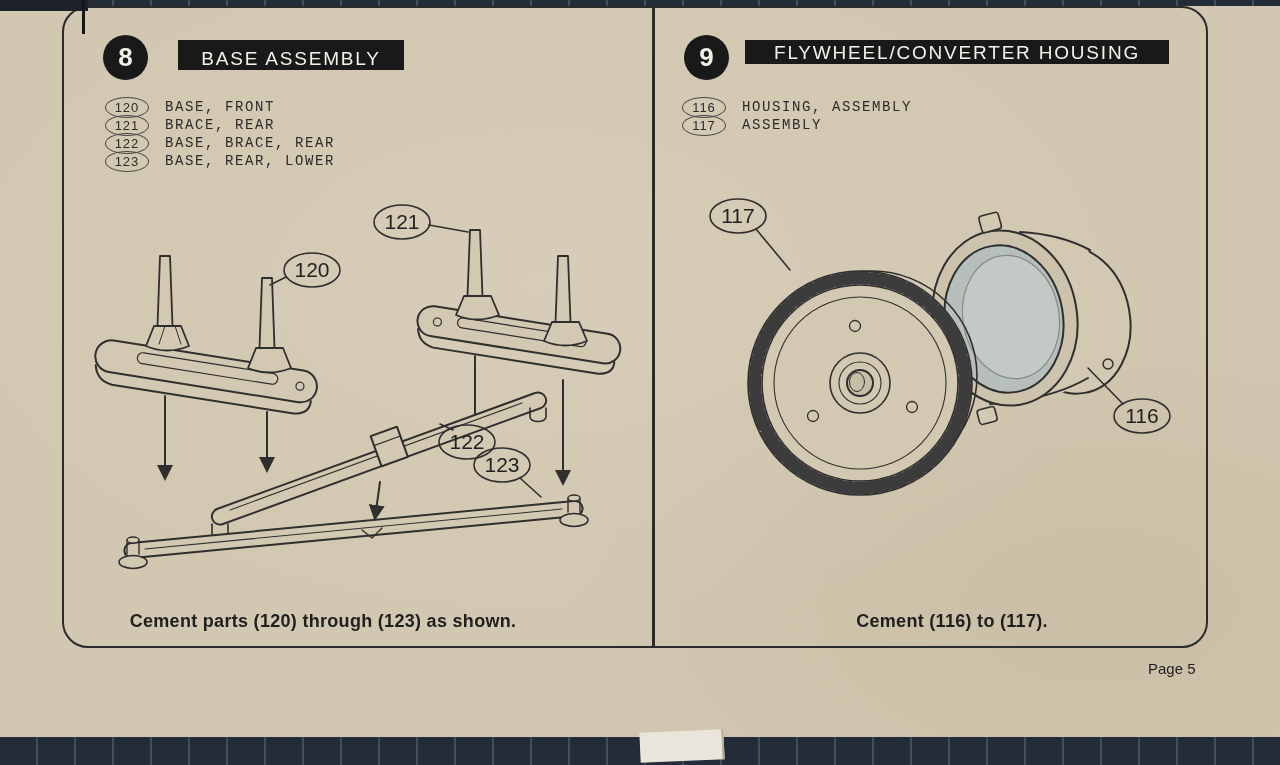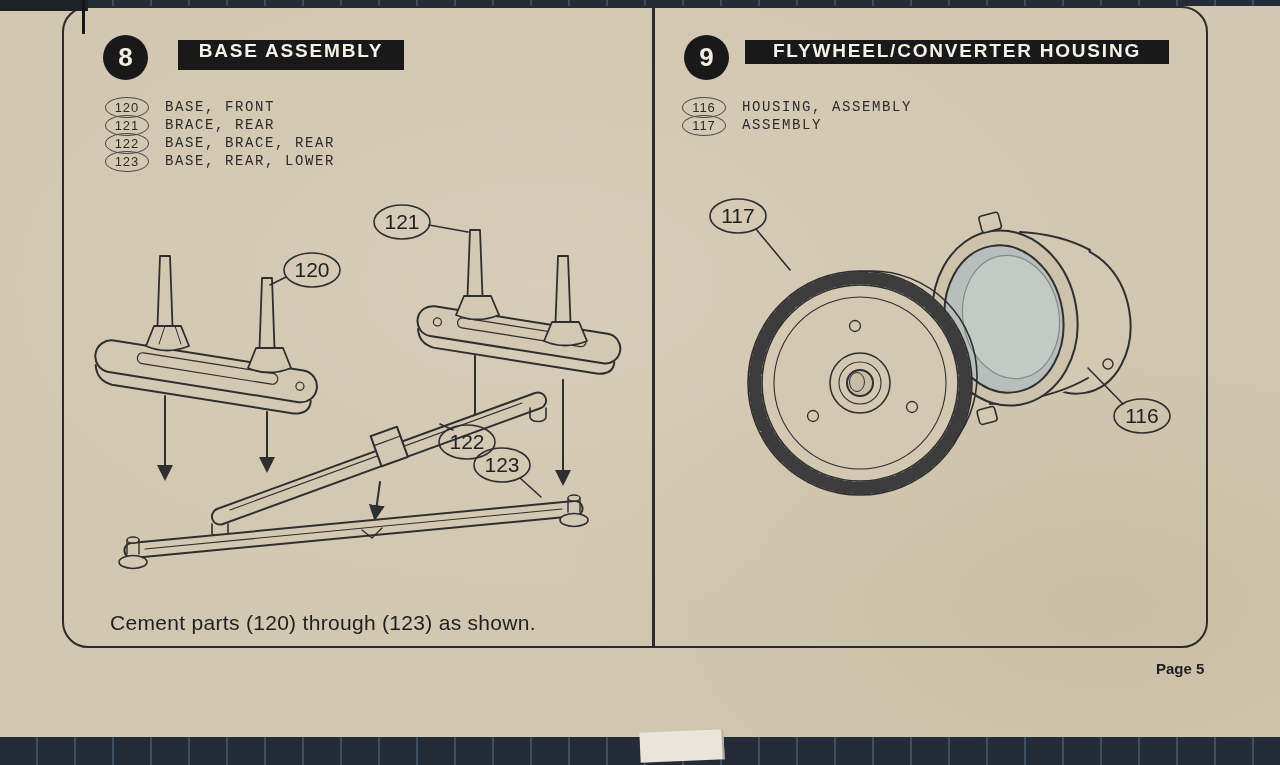--- a/index.html
+++ b/index.html
@@ -22,31 +22,31 @@
   .sheet-sliver{position:absolute;left:640px;top:731px;width:82px;height:30px;background:#e9e5da;
                 transform:rotate(-2.5deg);border-right:2px solid #b3ab99;}
 
   
   .frame{position:absolute;left:62px;top:0;width:1142px;height:638px;
          border:2.5px solid #2b2b2b;border-radius:26px;}
   .divider{position:absolute;left:588px;top:0;width:2.5px;height:100%;background:#2b2b2b;}
 
   .badge{position:absolute;width:45px;height:45px;border-radius:50%;background:#191919;
          color:#f2efe6;font-size:26px;font-weight:700;display:flex;align-items:center;justify-content:center;}
-  .titlebar{position:absolute;background:#191919;color:#f5f2ea;font-weight:700;font-size:19px;
-            letter-spacing:1.8px;display:flex;align-items:flex-start;justify-content:center;}
+  .titlebar{position:absolute;background:#191919;color:#f5f2ea;font-weight:400;font-size:19px;
+            letter-spacing:1.8px;display:flex;align-items:flex-end;justify-content:center;}
 
   .plist{position:absolute;}
   .prow{display:flex;align-items:center;height:18px;overflow:visible;}
   .pnum{display:inline-block;min-width:28px;text-align:center;border:1.5px solid #4a4a4a;border-radius:50%;
         padding:2px 7px;font-size:13px;letter-spacing:1px;color:#2b2b2b;margin-right:16px;background:transparent;}
   .pname{font-size:14px;letter-spacing:1.6px;color:#2b2b2b;white-space:nowrap;font-family:Liberation Mono, monospace;}
 
-  .caption{position:absolute;font-size:21px;font-weight:400;letter-spacing:.3px;color:#1f1f1f;text-align:center;}
-  .pageno{position:absolute;font-size:15px;font-weight:700;color:#1f1f1f;margin-left:8px;}
+  .caption{position:absolute;font-size:18px;font-weight:700;letter-spacing:.3px;color:#1f1f1f;text-align:center;}
+  .pageno{position:absolute;font-size:15px;font-weight:400;color:#1f1f1f;}
 
   .diagram{position:absolute;}
   .diagram text{font-family:"Liberation Sans", sans-serif;}
 </style>
 </head>
 <body>
 
 <div class="stage">
   <div class="mat"></div>
 
@@ -233,20 +233,21 @@
           <ellipse cx="482" cy="248" rx="28" ry="17"></ellipse>
           <line x1="463" y1="236" x2="428" y2="200"></line>
         </g>
       </g>
       <g font-size="21" fill="#222" text-anchor="middle">
         <text x="78" y="55">117</text>
         <text x="482" y="255">116</text>
       </g>
     </svg>
 
+    <div class="caption" style="left:702px;top:605px;width:500px">Cement (116) to (117).</div>
 
     <div class="pageno" style="left:1148px;top:654px">Page 5</div>
   </div>
 
   <div class="corner-shadow"></div>
   <div class="edge-mark"></div>
   <div class="sheet-sliver"></div>
 </div>
 
 </body></html>

